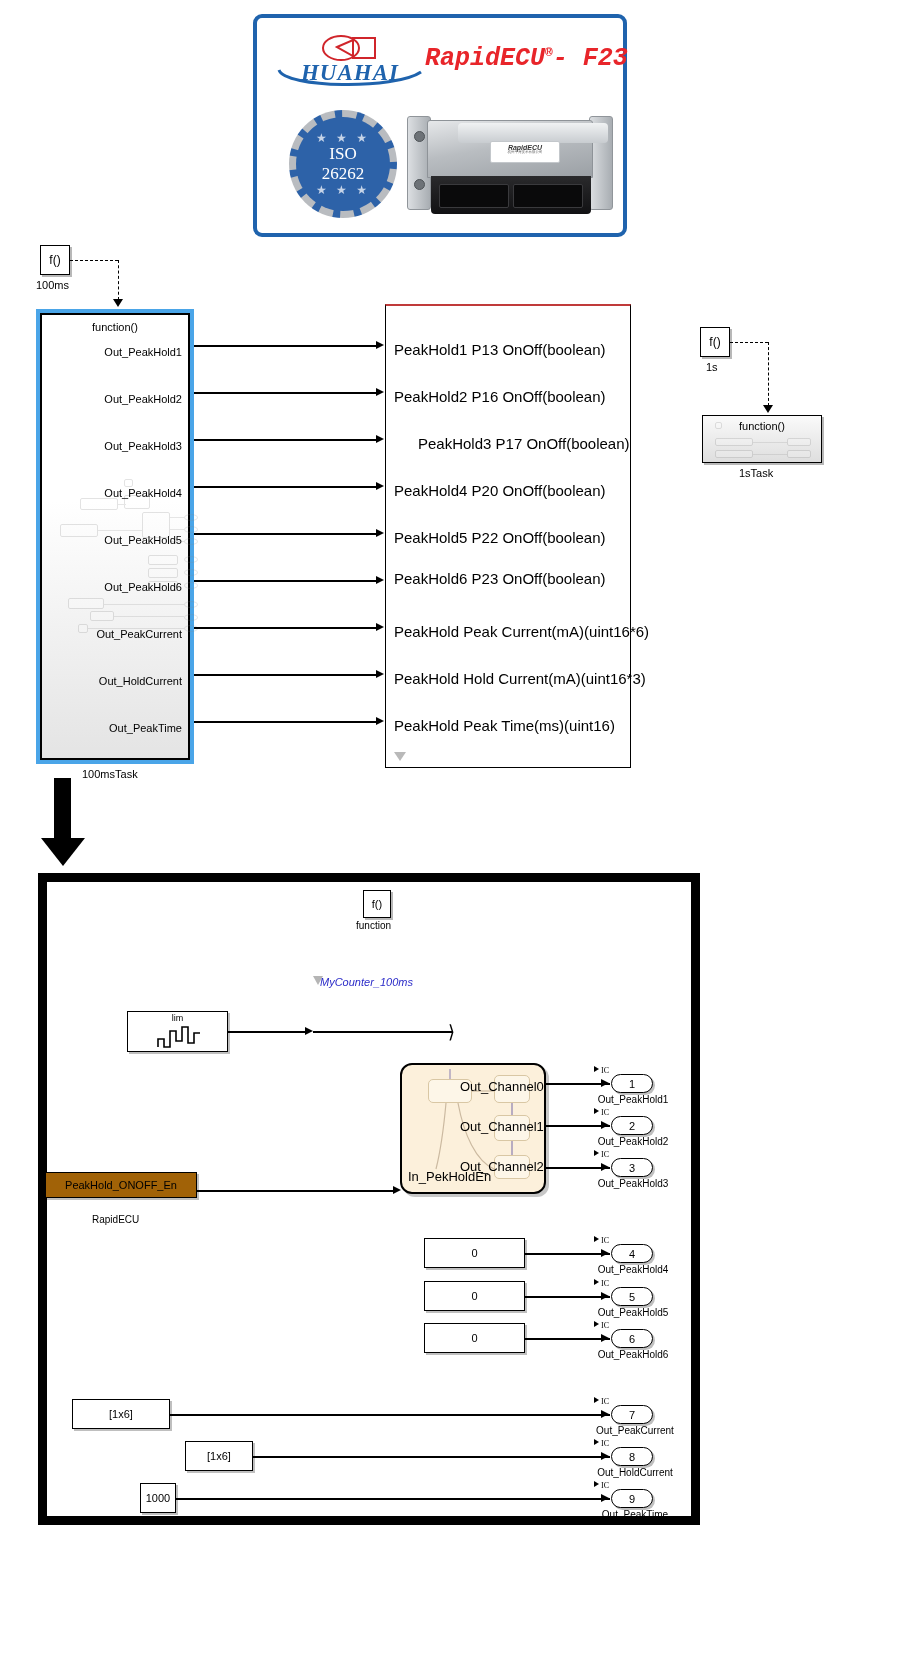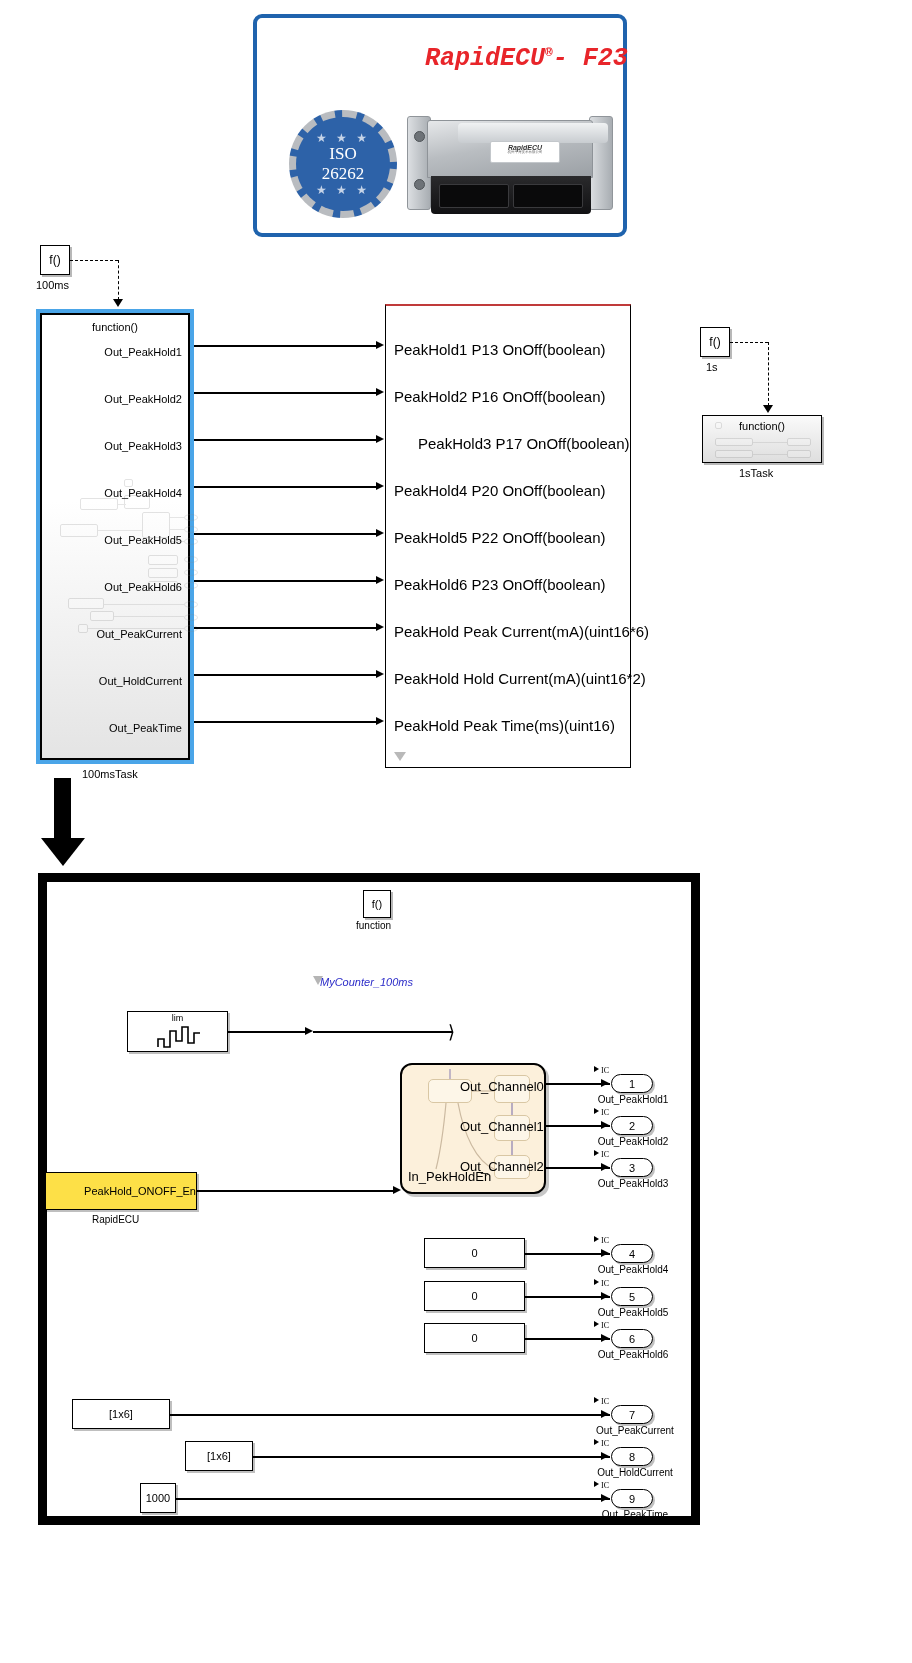--- a/index.html
+++ b/index.html
@@ -230,31 +230,42 @@
   }
   .sig-arrow-gray {
     position:absolute; width:0;height:0;
     border-top: 9px solid #b5b5b5;
     border-left: 5px solid transparent; border-right: 5px solid transparent;
   }
   .openarrow {
     position:absolute; font-size: 18px; color:#000; font-family:"Liberation Sans",sans-serif;
   }
   .ecc-blk {
-    position:absolute; left: 45px; top: 1172px; width: 152px; height: 38px;
-    border:1.5px solid #000; background:#fde047;
+    position:absolute; left: 45px; top: 1172px; width: 152px; height: 26px;
+    border:1.5px solid #000; background:#a16207;
     box-shadow: 2px 2px 0 rgba(0,0,0,.25);
-    display:flex; align-items:center; justify-content:flex-end; font-size: 11px;
+    display:flex; align-items:center; justify-content:center; font-size: 11px;
   }
 </style>
 </head>
 <body>
 
 <div class="abs" id="banner">
   <div id="banner-inner">
+    <div class="abs huahai-wrap">
+      <svg width="150" height="34" viewBox="0 0 150 34">
+        <ellipse cx="66" cy="14" rx="18" ry="12" fill="none" stroke="#d0252b" stroke-width="2"></ellipse>
+        <rect x="78" y="4" width="22" height="20" fill="none" stroke="#d0252b" stroke-width="2"></rect>
+        <path d="M62 13 L78 6 L78 22 Z" fill="none" stroke="#d0252b" stroke-width="2"></path>
+      </svg>
+      <div class="huahai-text">HUAHAI</div>
+      <svg class="abs" style="left:0;top:30px" width="150" height="26" viewBox="0 0 150 26">
+        <path d="M4 6 C10 24 120 26 146 8" fill="none" stroke="#1f63ad" stroke-width="3"></path>
+      </svg>
+    </div>
 
     <div class="abs product-title">
       <span>RapidECU</span><span class="reg">®</span><span class="dash">- F23</span>
     </div>
 
     <div class="abs iso-badge">
       <div class="iso-stars">★ ★ ★</div>
       <div class="iso-name">ISO</div>
       <div class="iso-num">26262</div>
       <div class="iso-stars">★ ★ ★</div>
@@ -356,23 +367,23 @@
 <div class="abs arrow-r" style="left:376px; top:670px;"></div>
 <div class="abs hline" style="left:194px; top:721px; width:182px;"></div>
 <div class="abs arrow-r" style="left:376px; top:717px;"></div>
 
 <div class="abs" id="rightpanel">
   <div class="rp-label" style="top:35px;">PeakHold1 P13 OnOff(boolean)</div>
   <div class="rp-label" style="top:82px;">PeakHold2 P16 OnOff(boolean)</div>
   <div class="rp-label" style="top:129px;padding-left:24px;">PeakHold3 P17 OnOff(boolean)</div>
   <div class="rp-label" style="top:176px;">PeakHold4 P20 OnOff(boolean)</div>
   <div class="rp-label" style="top:223px;">PeakHold5 P22 OnOff(boolean)</div>
-  <div class="rp-label" style="top:270px;">PeakHold6 P23 OnOff(boolean)</div>
+  <div class="rp-label" style="top:264px;">PeakHold6 P23 OnOff(boolean)</div>
   <div class="rp-label" style="top:317px;">PeakHold Peak Current(mA)(uint16*6)</div>
-  <div class="rp-label" style="top:364px;">PeakHold Hold Current(mA)(uint16*2)</div>
+  <div class="rp-label" style="top:364px;">PeakHold Hold Current(mA)(uint16*3)</div>
   <div class="rp-label" style="top:411px;">PeakHold Peak Time(ms)(uint16)</div>
   <div class="rp-scroll"></div>
 </div>
 
 <div class="abs blk fblk" style="left:700px; top:327px;">
   <span>f()</span>
 </div>
 <div class="abs lbl" style="left:706px; top:361px;">1s</div>
 <div class="abs dashdot-h" style="left:730px; top:342px; width:38px;"></div>
 <div class="abs dashdot-v" style="left:768px; top:342px; height:64px;"></div>

